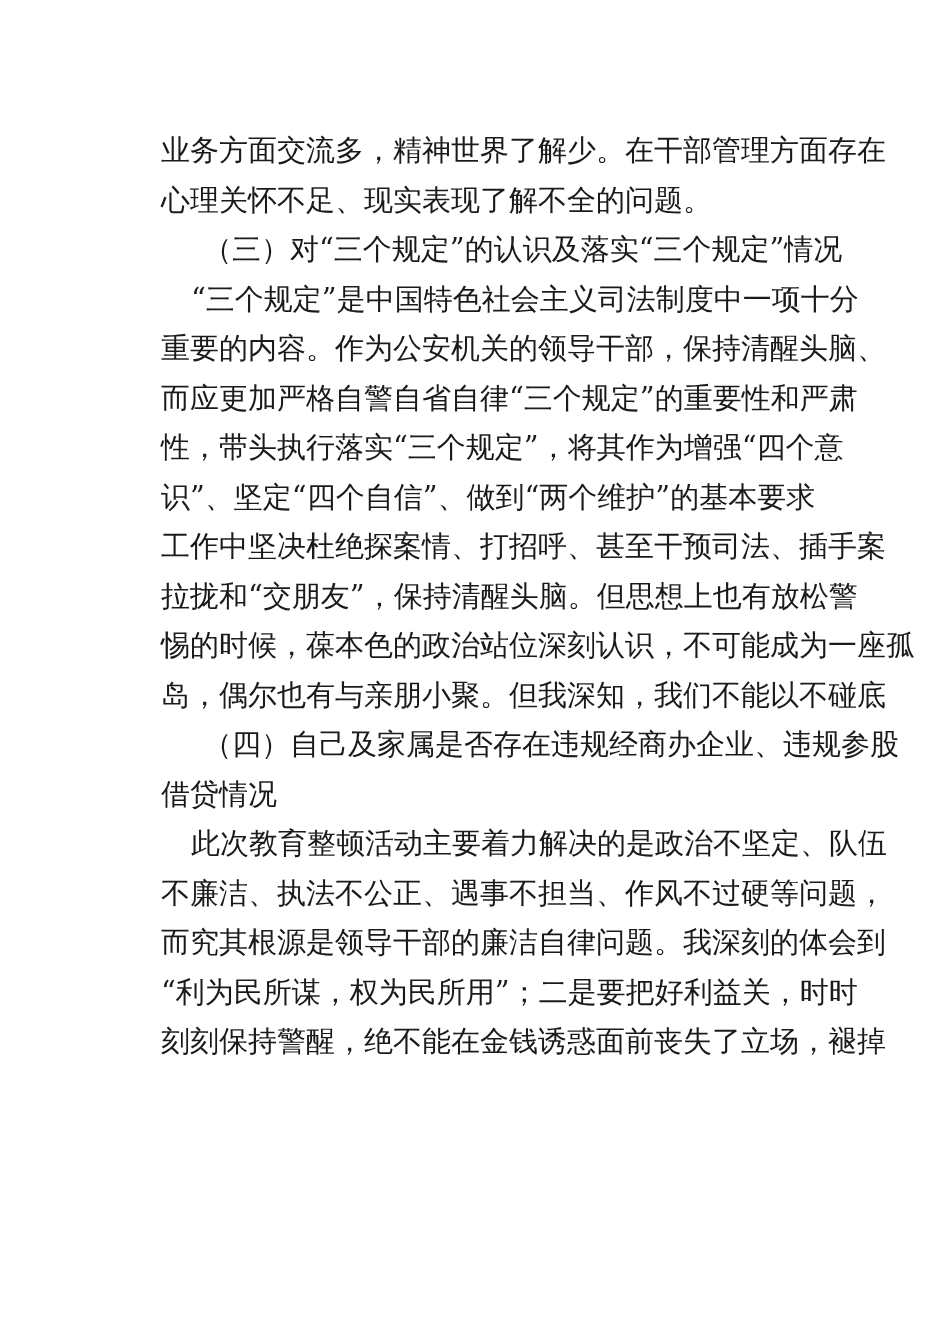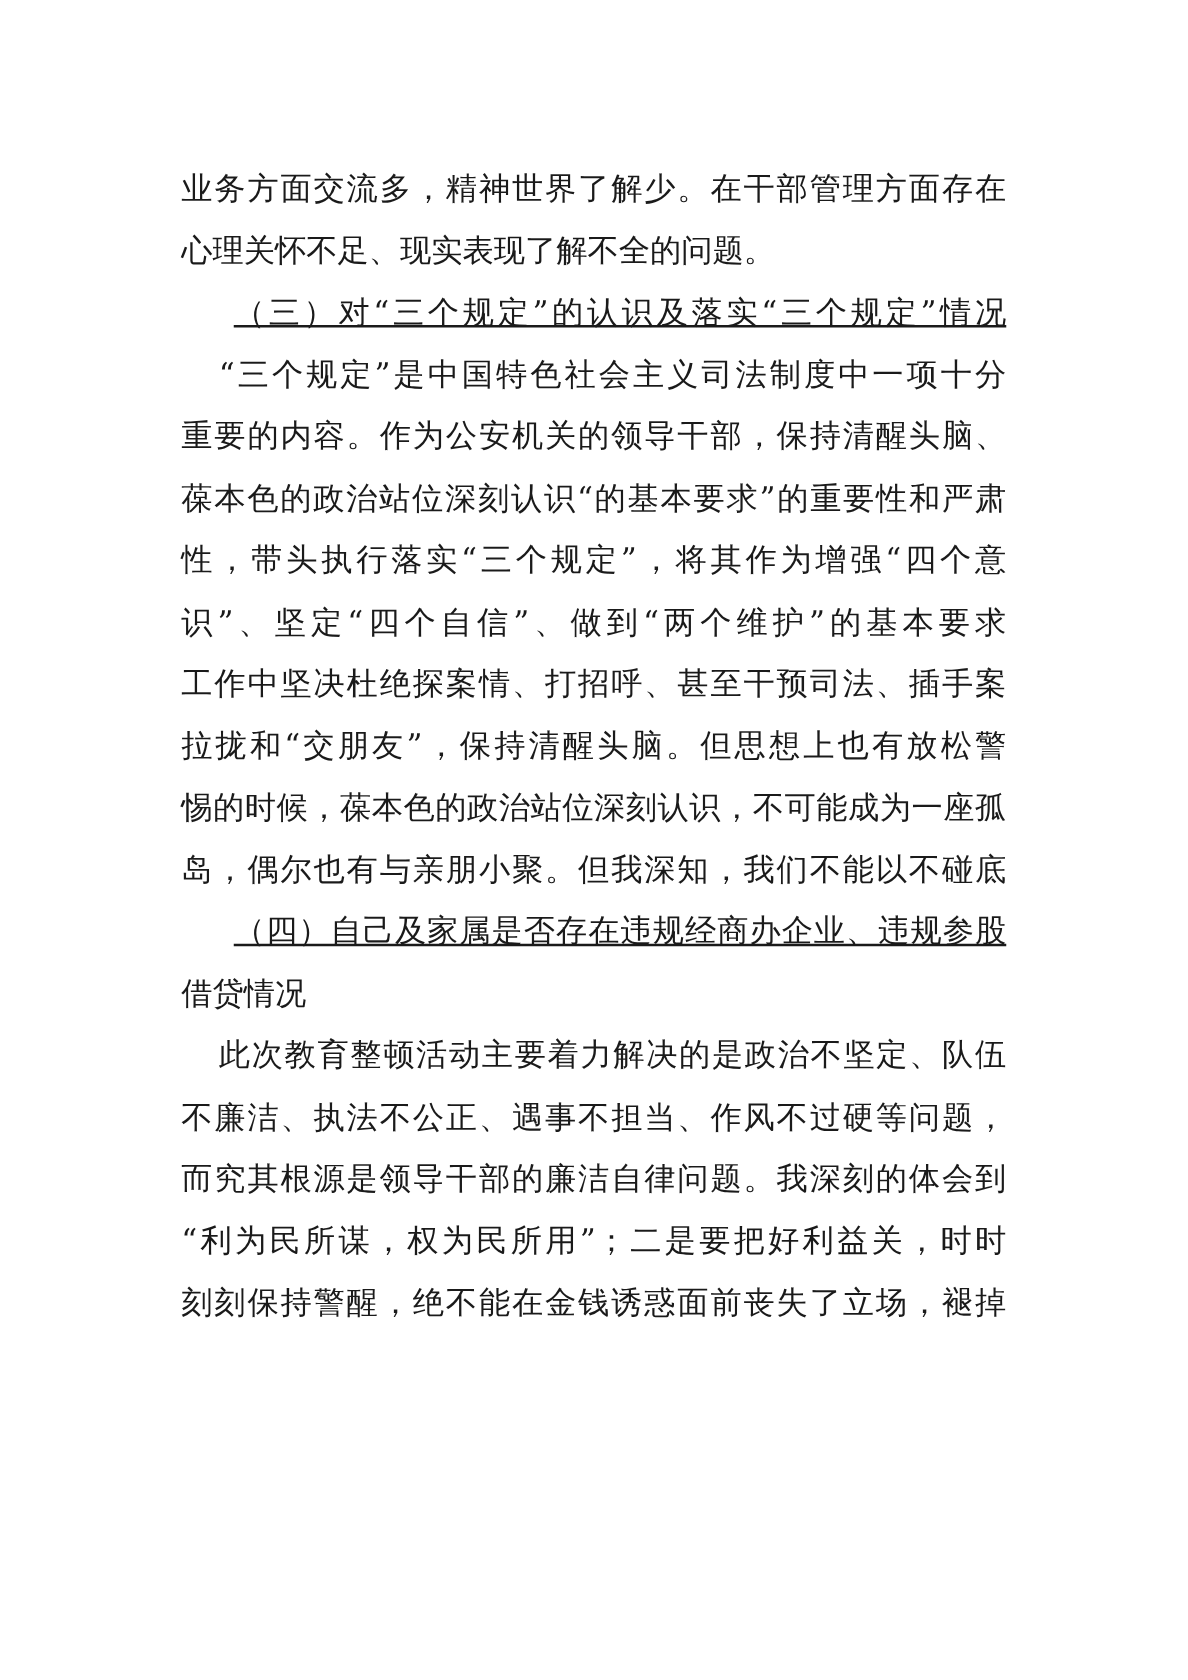--- a/index.html
+++ b/index.html
@@ -17,32 +17,32 @@
   }
   .page {
     position: absolute;
     left: 145px;
     top: 126px;
     width: 660px;
   }
   .line {
     height: 49.5px;
     line-height: 49.5px;
-    font-size: 25px;
+    font-size: 29px;
     white-space: nowrap;
     text-align: justify;
     text-align-last: justify;
     letter-spacing: 0px;
+    margin-left: 16px;
   }
   .line.last {
     text-align-last: left;
   }
   .line.indent {
     padding-left: 42px;
-    text-decoration: underline;
   }
   .line.indent-quote {
     padding-left: 30px;
   }
 </style>
 </head>
 <body>
 
 <div class="page">
 
@@ -51,21 +51,21 @@
     <div class="line last">心理关怀不足、现实表现了解不全的问题。</div>
   </div>
 
   <div>
     <div class="line indent">（三）对“三个规定”的认识及落实“三个规定”情况</div>
   </div>
 
   <div>
     <div class="line indent-quote">“三个规定”是中国特色社会主义司法制度中一项十分</div>
     <div class="line">重要的内容。作为公安机关的领导干部，保持清醒头脑、</div>
-    <div class="line">葆本色的政治站位深刻认识“的基本要求”的重要性和严肃</div>
+    <div class="line">而应更加严格自警自省自律“三个规定”的重要性和严肃</div>
     <div class="line">性，带头执行落实“三个规定”，将其作为增强“四个意</div>
     <div class="line">识”、坚定“四个自信”、做到“两个维护”的基本要求</div>
     <div class="line">工作中坚决杜绝探案情、打招呼、甚至干预司法、插手案</div>
     <div class="line">拉拢和“交朋友”，保持清醒头脑。但思想上也有放松警</div>
     <div class="line">惕的时候，葆本色的政治站位深刻认识，不可能成为一座孤</div>
     <div class="line">岛，偶尔也有与亲朋小聚。但我深知，我们不能以不碰底</div>
   </div>
 
   <div>
     <div class="line indent">（四）自己及家属是否存在违规经商办企业、违规参股</div>

